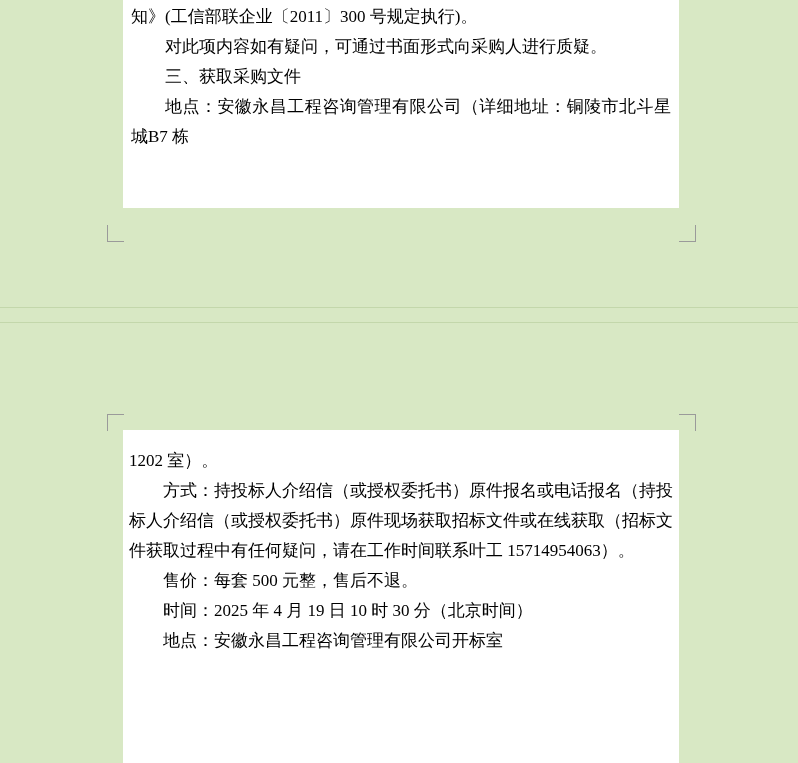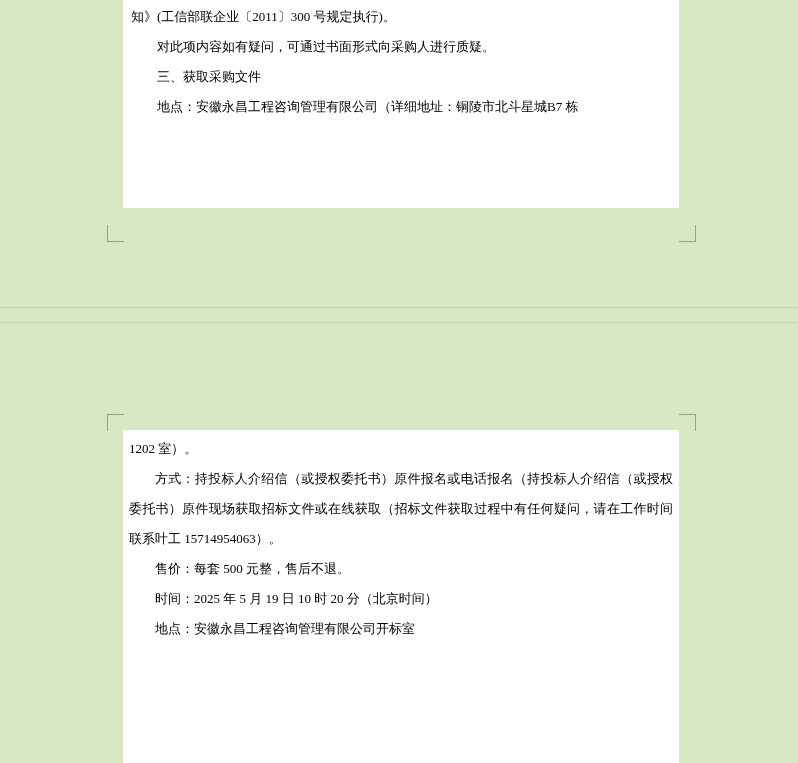--- a/index.html
+++ b/index.html
@@ -68,32 +68,32 @@
   .crop.tl { border-left-width: 1px; border-top-width: 1px; }
   .crop.tr { border-right-width: 1px; border-top-width: 1px; }
   .crop.bl { border-left-width: 1px; border-bottom-width: 1px; }
   .crop.br { border-right-width: 1px; border-bottom-width: 1px; }
 
   
   .body-text {
     position: absolute;
     left: 0;
     right: 0;
-    font-size: 13px;
+    font-size: 17px;
     line-height: 30px;
     color: #000000;
     text-align: justify;
     text-justify: inter-ideograph;
   }
   .page-one .body-text {
     top: 2px;
     padding: 0 8px 0 8px;
   }
   .page-two .body-text {
-    top: 4px;
+    top: 16px;
     padding: 0 6px 0 6px;
   }
   .para {
     margin: 0;
     padding: 0;
     white-space: normal;
   }
   .indent {
     text-indent: 2em;
   }
@@ -126,18 +126,18 @@
   </div>
 
   <div class="crop tl" style="left:107px; top:414px;"></div>
   <div class="crop tr" style="left:679px; top:414px;"></div>
 
   <div class="page page-two">
     <div class="body-text">
       <p class="para">1202 室）。</p>
       <p class="para indent">方式：持投标人介绍信（或授权委托书）原件报名或电话报名（持投标人介绍信（或授权委托书）原件现场获取招标文件或在线获取（招标文件获取过程中有任何疑问，请在工作时间联系叶工 15714954063）。</p>
       <p class="para indent">售价：每套 500 元整，售后不退。</p>
-      <p class="para indent">时间：2025 年 5 月 19 日 10 时 20 分（北京时间）</p>
+      <p class="para indent">时间：2025 年 4 月 19 日 10 时 30 分（北京时间）</p>
       <p class="para indent">地点：安徽永昌工程咨询管理有限公司开标室</p>
     </div>
   </div>
 
 </div>
 
 </body></html>

